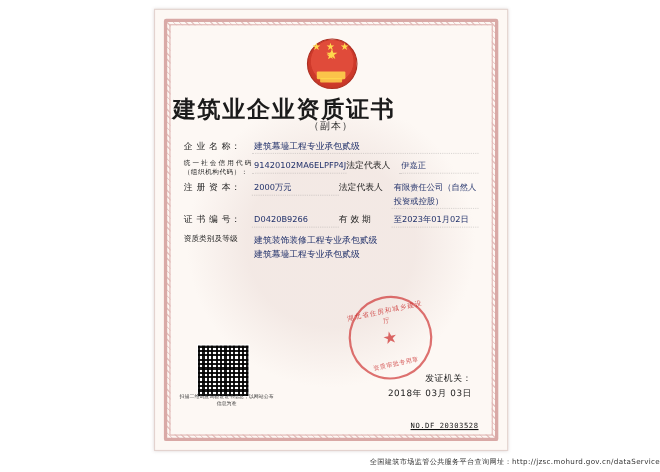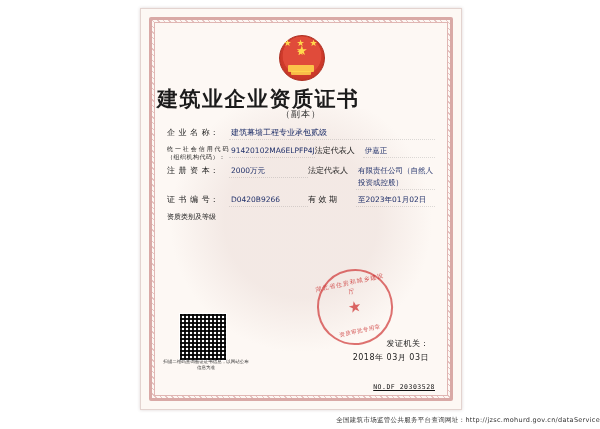--- a/index.html
+++ b/index.html
@@ -401,20 +401,24 @@
           <div class="label">证 书 编 号：</div>
           <div class="half">
             <div class="value-sm">D0420B9266</div>
             <div class="label-mid">有 效 期</div>
             <div class="value-sm">至2023年01月02日</div>
           </div>
         </div>
 
         <div class="row">
           <div class="scope-label">资质类别及等级</div>
+          <div style="flex:1;">
+            <div class="scope-value">建筑装饰装修工程专业承包贰级</div>
+            <div class="scope-value">建筑幕墙工程专业承包贰级</div>
+          </div>
         </div>
 
       </div>
 
       <div class="qr"></div>
       <div class="qr-note">扫描二维码查询验证证书信息，以网站公布信息为准</div>
 
       <div class="seal">
         <div class="seal-top">湖北省住房和城乡建设厅</div>
         <div class="seal-star">★</div>

